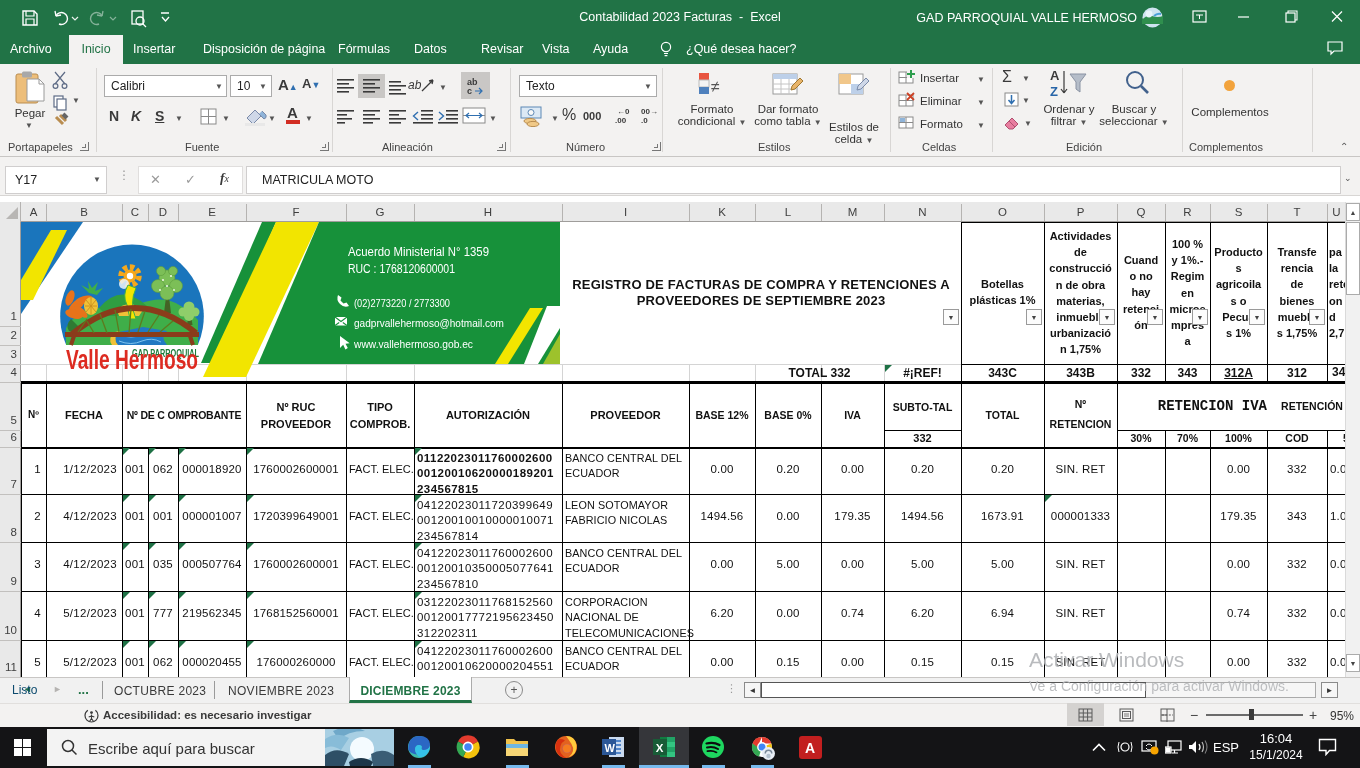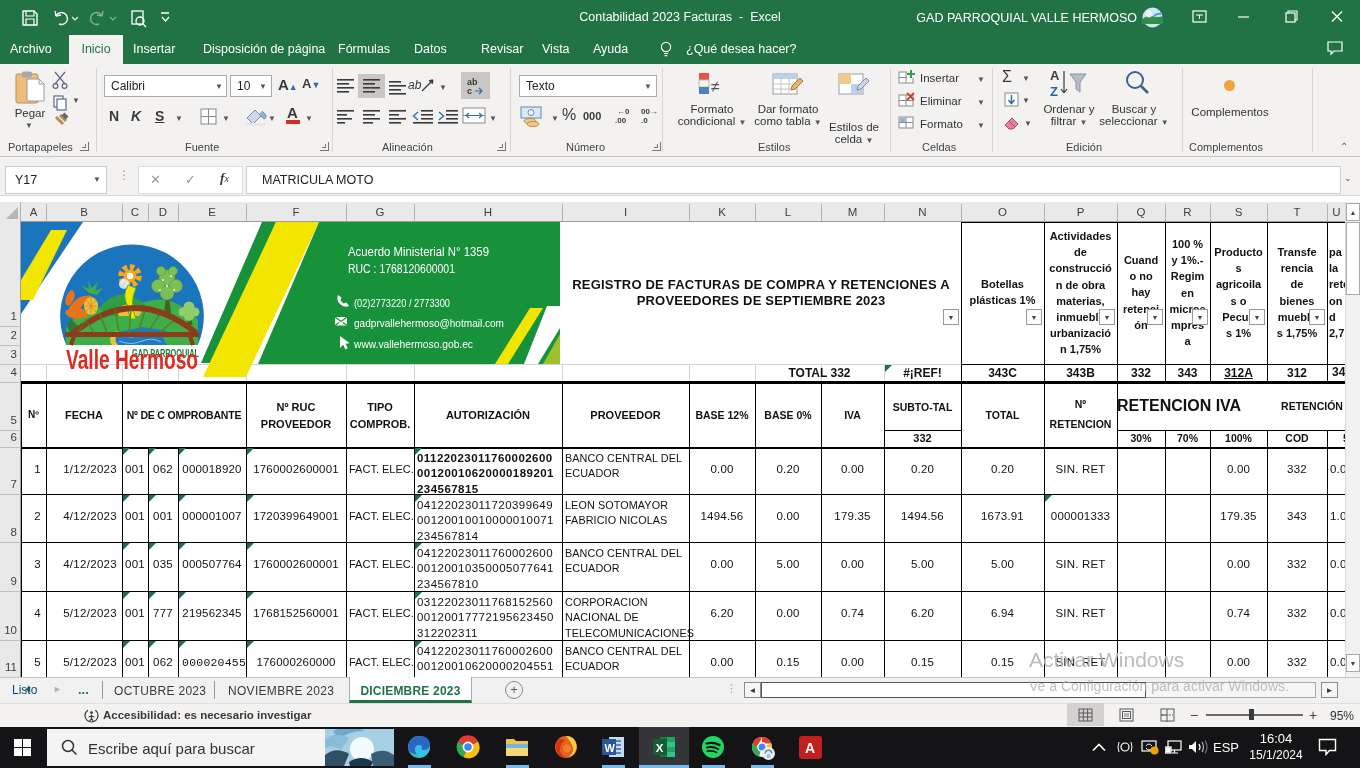--- a/index.html
+++ b/index.html
@@ -483,21 +483,21 @@
       <div class="ab" style="left: 414px; top: 407px; width: 148px; text-align: center; font-weight: bold; font-size: 11px; color: rgb(17, 17, 17); line-height: 16px;">AUTORIZACIÓN</div>
       <div class="ab" style="left: 562px; top: 407px; width: 127px; text-align: center; font-weight: bold; font-size: 11px; color: rgb(17, 17, 17); line-height: 16px;">PROVEEDOR</div>
       <div class="ab" style="left: 689px; top: 407px; width: 66px; text-align: center; font-weight: bold; font-size: 10.5px; color: rgb(17, 17, 17); line-height: 16px;">BASE 12%</div>
       <div class="ab" style="left: 755px; top: 407px; width: 66px; text-align: center; font-weight: bold; font-size: 10.5px; color: rgb(17, 17, 17); line-height: 16px;">BASE 0%</div>
       <div class="ab" style="left: 821px; top: 407px; width: 63px; text-align: center; font-weight: bold; font-size: 10.5px; color: rgb(17, 17, 17); line-height: 16px;">IVA</div>
       <div class="ab" style="left: 884px; top: 399px; width: 77px; text-align: center; font-weight: bold; font-size: 10.5px; color: rgb(17, 17, 17); line-height: 16px;">SUBTO-TAL</div>
       <div class="ab" style="left: 884px; top: 430px; width: 77px; text-align: center; font-weight: bold; font-size: 11px; color: rgb(17, 17, 17); line-height: 16px;">332</div>
       <div class="ab" style="left: 961px; top: 407px; width: 83px; text-align: center; font-weight: bold; font-size: 10.5px; color: rgb(17, 17, 17); line-height: 16px;">TOTAL</div>
       <div class="ab" style="left: 1044px; top: 396px; width: 73px; text-align: center; font-weight: bold; font-size: 10.5px; color: rgb(17, 17, 17); line-height: 16px;">Nº</div>
       <div class="ab" style="left: 1044px; top: 416px; width: 73px; text-align: center; font-weight: bold; font-size: 10.5px; color: rgb(17, 17, 17); line-height: 16px;">RETENCION</div>
-      <div class="ab" style="left: 1117px; top: 398px; width: 150px; text-align: left; font-weight: bold; font-size: 16px; color: rgb(17, 17, 17); line-height: 16px;">RETENCION IVA</div>
+      <div class="ab" style="left: 1117px; top: 398px; width: 150px; text-align: right; font-weight: bold; font-size: 14px; color: rgb(17, 17, 17); line-height: 16px; font-family: Liberation Mono, monospace;">RETENCION IVA</div>
       <div class="ab" style="left: 1117px; top: 430px; width: 48px; text-align: center; font-weight: bold; font-size: 10.5px; color: rgb(17, 17, 17); line-height: 16px;">30%</div>
       <div class="ab" style="left: 1165px; top: 430px; width: 45px; text-align: center; font-weight: bold; font-size: 10.5px; color: rgb(17, 17, 17); line-height: 16px;">70%</div>
       <div class="ab" style="left: 1210px; top: 430px; width: 57px; text-align: center; font-weight: bold; font-size: 10.5px; color: rgb(17, 17, 17); line-height: 16px;">100%</div>
       <div class="ab" style="left: 1269px; top: 398px; width: 86px; text-align: center; font-weight: bold; font-size: 10.5px; color: rgb(17, 17, 17); line-height: 16px;">RETENCIÓN</div>
       <div class="ab" style="left: 1267px; top: 430px; width: 60px; text-align: center; font-weight: bold; font-size: 10.5px; color: rgb(17, 17, 17); line-height: 16px;">COD</div>
       <div class="ab" style="left: 1336px; top: 430px; width: 20px; text-align: center; font-weight: bold; font-size: 10.5px; color: rgb(17, 17, 17); line-height: 16px;">5</div>
       <div class="ab" style="left: 755px; top: 365px; width: 129px; text-align: center; font-weight: bold; font-size: 12px; color: rgb(17, 17, 17); line-height: 16px;">TOTAL 332</div>
       <div class="ab" style="left: 884px; top: 365px; width: 77px; text-align: center; font-weight: bold; font-size: 12px; color: rgb(17, 17, 17); line-height: 16px;">#¡REF!</div>
       <div class="ab" style="left: 961px; top: 365px; width: 83px; text-align: center; font-weight: bold; font-size: 12px; color: rgb(17, 17, 17); line-height: 16px;">343C</div>
       <div class="ab" style="left: 1044px; top: 365px; width: 73px; text-align: center; font-weight: bold; font-size: 12px; color: rgb(17, 17, 17); line-height: 16px;">343B</div>
@@ -609,21 +609,21 @@
       <div class="ab" style="left: 1330px; top: 607px; width: 16px; overflow: hidden; font-size: 11.5px; color: rgb(17, 17, 17); letter-spacing: 0.2px;">0.0</div>
       <div class="ab" style="left: 123px; top: 592px; width: 0px; height: 0px; border-left: 7px solid rgb(30, 113, 69); border-bottom: 7px solid transparent;"></div>
       <div class="ab" style="left: 149px; top: 592px; width: 0px; height: 0px; border-left: 7px solid rgb(30, 113, 69); border-bottom: 7px solid transparent;"></div>
       <div class="ab" style="left: 179px; top: 592px; width: 0px; height: 0px; border-left: 7px solid rgb(30, 113, 69); border-bottom: 7px solid transparent;"></div>
       <div class="ab" style="left: 247px; top: 592px; width: 0px; height: 0px; border-left: 7px solid rgb(30, 113, 69); border-bottom: 7px solid transparent;"></div>
       <div class="ab" style="left: 415px; top: 592px; width: 0px; height: 0px; border-left: 7px solid rgb(30, 113, 69); border-bottom: 7px solid transparent;"></div>
       <div class="ab" style="left: 21px; top: 656px; width: 20px; text-align: right; font-size: 11.5px; color: rgb(17, 17, 17); letter-spacing: 0.3px;">5</div>
       <div class="ab" style="left: 46px; top: 656px; width: 71px; text-align: right; font-size: 11.5px; color: rgb(17, 17, 17); letter-spacing: 0.3px;">5/12/2023</div>
       <div class="ab" style="left: 122px; top: 656px; width: 26px; text-align: center; font-size: 11.5px; color: rgb(17, 17, 17); letter-spacing: 0.2px;">001</div>
       <div class="ab" style="left: 148px; top: 656px; width: 30px; text-align: center; font-size: 11.5px; color: rgb(17, 17, 17); letter-spacing: 0.2px;">062</div>
-      <div class="ab" style="left: 178px; top: 656px; width: 68px; text-align: right; font-size: 11.5px; color: rgb(17, 17, 17); letter-spacing: 0.2px; font-family: Liberation Mono, monospace;">000020455</div>
+      <div class="ab" style="left: 178px; top: 656px; width: 68px; text-align: center; font-size: 11.5px; color: rgb(17, 17, 17); letter-spacing: 0.2px;">000020455</div>
       <div class="ab" style="left: 246px; top: 656px; width: 100px; text-align: center; font-size: 11.5px; color: rgb(17, 17, 17); letter-spacing: 0.2px;">176000260000</div>
       <div class="ab" style="left: 349px; top: 656px; width: 64px; white-space: nowrap; font-size: 11px; color: rgb(17, 17, 17); letter-spacing: 0px;">FACT. ELEC.</div>
       <div class="ab" style="left: 417px; top: 643.5px; width: 150px; white-space: nowrap; font-size: 11.5px; color: rgb(17, 17, 17); line-height: 15.6px; letter-spacing: 0.45px;">04122023011760002600<br>00120010620000204551</div>
       <div class="ab" style="left: 565px; top: 643.5px; width: 130px; white-space: nowrap; font-size: 11.5px; color: rgb(17, 17, 17); line-height: 15.6px; letter-spacing: 0.1px; transform: scaleX(0.94); transform-origin: left top;">BANCO CENTRAL DEL<br>ECUADOR</div>
       <div class="ab" style="left: 689px; top: 656px; width: 66px; text-align: center; font-size: 11.5px; color: rgb(17, 17, 17); letter-spacing: 0.2px;">0.00</div>
       <div class="ab" style="left: 755px; top: 656px; width: 66px; text-align: center; font-size: 11.5px; color: rgb(17, 17, 17); letter-spacing: 0.2px;">0.15</div>
       <div class="ab" style="left: 821px; top: 656px; width: 63px; text-align: center; font-size: 11.5px; color: rgb(17, 17, 17); letter-spacing: 0.2px;">0.00</div>
       <div class="ab" style="left: 884px; top: 656px; width: 77px; text-align: center; font-size: 11.5px; color: rgb(17, 17, 17); letter-spacing: 0.2px;">0.15</div>
       <div class="ab" style="left: 961px; top: 656px; width: 83px; text-align: center; font-size: 11.5px; color: rgb(17, 17, 17); letter-spacing: 0.2px;">0.15</div>
       <div class="ab" style="left: 1044px; top: 656px; width: 73px; text-align: center; font-size: 11.5px; color: rgb(17, 17, 17); letter-spacing: 0.2px;">SIN. RET</div>

